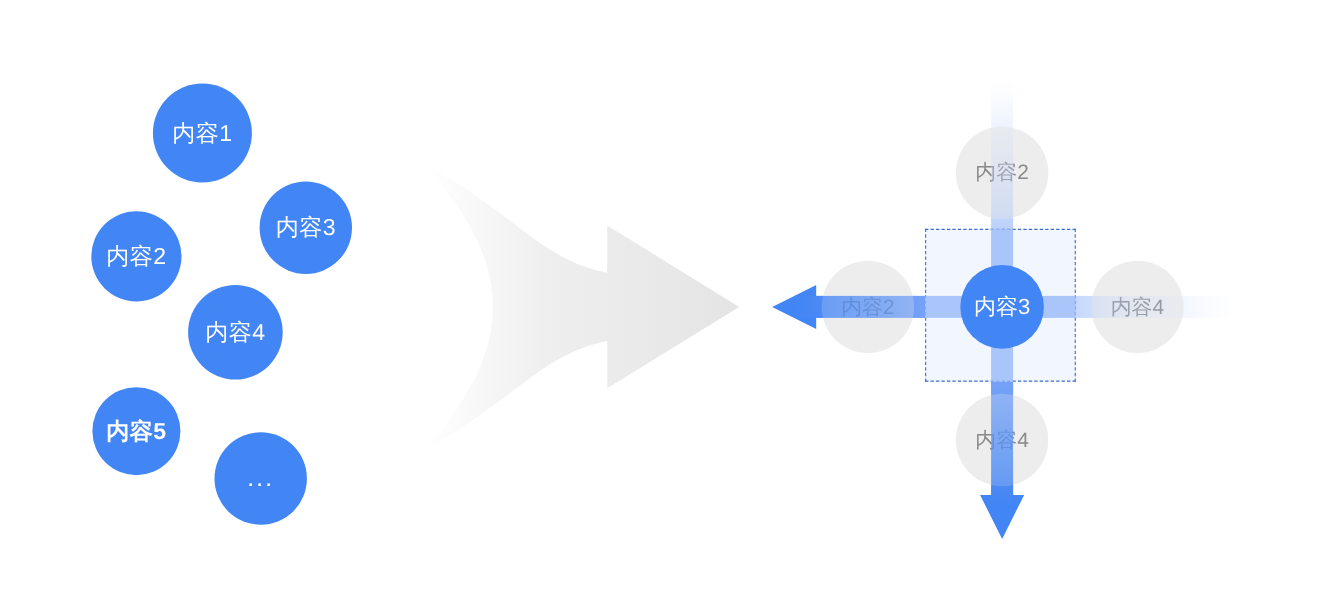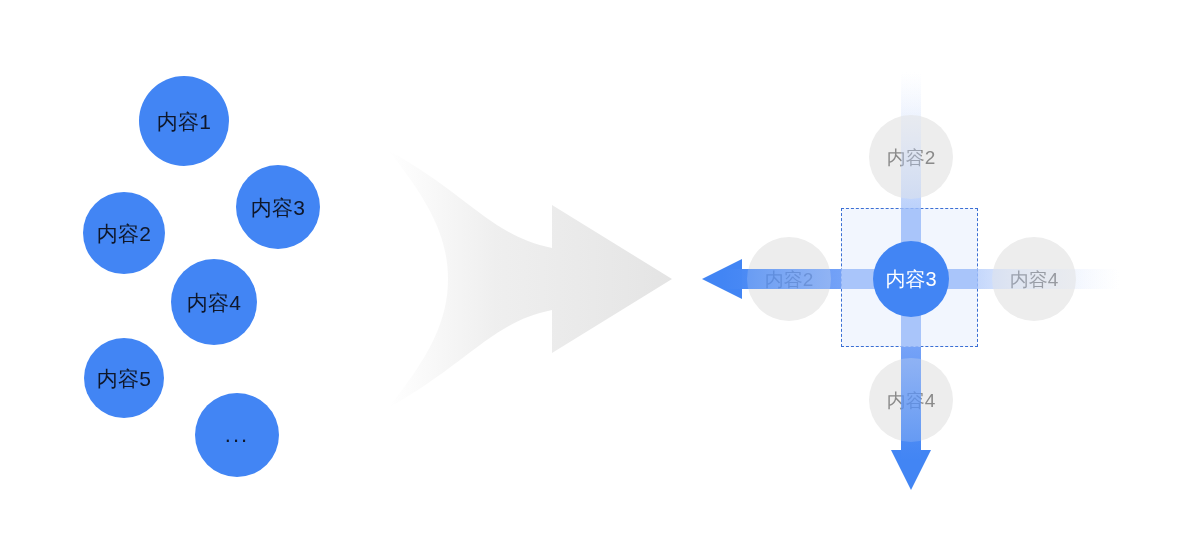--- a/index.html
+++ b/index.html
@@ -26,21 +26,21 @@
     height: 557px;
   }
   
   .bubble {
     position: absolute;
     border-radius: 50%;
     background: #4285f4;
     display: flex;
     align-items: center;
     justify-content: center;
-    color: #0f172a;
+    color: #ffffff;
     font-size: 21px;
     letter-spacing: 0.3px;
     line-height: 1;
     user-select: none;
   }
   .bubble.dots {
     font-size: 22px;
     letter-spacing: 2px;
   }
   
@@ -132,21 +132,21 @@
     </div>
     <div class="bubble" style="left:83px; top:192px; width:82px; height:82px;">
       <span>内容2</span>
     </div>
     <div class="bubble" style="left:236px; top:165px; width:84px; height:84px;">
       <span>内容3</span>
     </div>
     <div class="bubble" style="left:171px; top:259px; width:86px; height:86px;">
       <span>内容4</span>
     </div>
-    <div class="bubble" style="left:84px; top:338px; width:80px; height:80px;">
+    <div class="bubble" style="left:84px; top:352px; width:80px; height:80px;font-weight:bold;">
       <span>内容5</span>
     </div>
     <div class="bubble dots" style="left:195px; top:393px; width:84px; height:84px;">
       <span>...</span>
     </div>
   </div>
 
   <div>
 
     <div class="ghost" style="left:869px; top:115px; width:84px; height:84px;">

